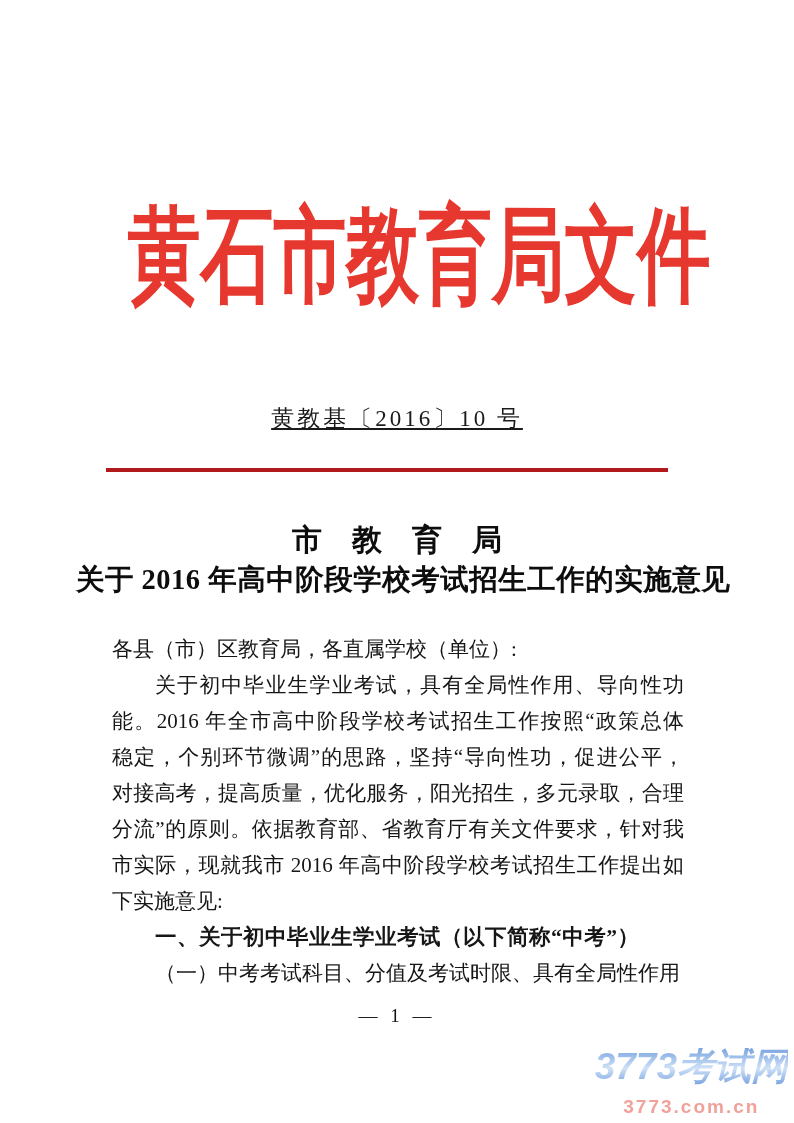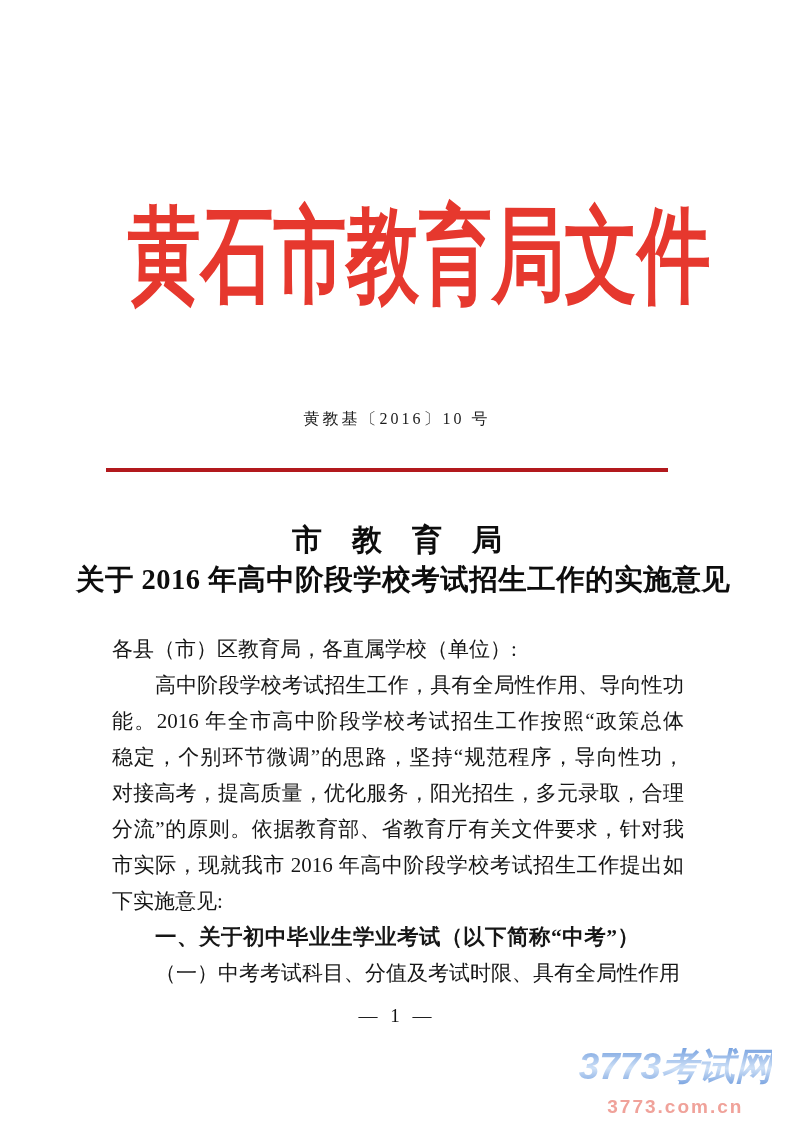--- a/index.html
+++ b/index.html
@@ -32,23 +32,24 @@
   .banner .squeeze{
     display:inline-block;
     transform:scaleX(0.70);
     transform-origin:center;
     letter-spacing:0px;
   }
   
   .doc-number{
     position:absolute;top:404px;left:0;width:100%;
     text-align:center;
-    font-size:16px;line-height:30px;
+    font-size:23px;line-height:30px;
     letter-spacing:3px;
     color:#1b1b1b;
+    text-decoration:underline;
   }
   
   .red-rule{
     position:absolute;top:468px;left:106px;
     width:562px;height:4px;
     background:var(--rule-red);
   }
   
   .title-block{
     position:absolute;top:520px;left:0;width:100%;
@@ -94,21 +95,21 @@
   
   .page-number{
     position:absolute;top:1004px;left:0;width:100%;
     text-align:center;
     font-size:19px;line-height:24px;
     letter-spacing:4px;
     color:#111;
   }
   
   .watermark{
-    position:absolute;top:1048px;right:22px;
+    position:absolute;top:1048px;right:6px;
     text-align:center;
     font-family:"Liberation Sans","DejaVu Sans",sans-serif;
     line-height:1;
   }
   .wm-name{
     font-size:37px;
     font-weight:bold;
     font-style:italic;
     letter-spacing:0px;
     background:linear-gradient(180deg,var(--wm-blue-start) 0%,var(--wm-blue-end) 55%,var(--wm-blue-start) 100%);
@@ -138,23 +139,23 @@
 
   <div class="red-rule"></div>
 
   <div class="title-block">
     <div class="title-line1">市　教　育　局</div>
     <div class="title-line2">关于 2016 年高中阶段学校考试招生工作的实施意见</div>
   </div>
 
   <div class="body-text" id="body-container">
       <div class="line">各县（市）区教育局，各直属学校（单位）:</div>
-      <div class="line indent fill">高中阶段学校考试招生工作，具有全局性作用、导向性功</div>
+      <div class="line indent fill">关于初中毕业生学业考试，具有全局性作用、导向性功</div>
       <div class="line fill">能。2016 年全市高中阶段学校考试招生工作按照“政策总体</div>
-      <div class="line fill">稳定，个别环节微调”的思路，坚持“规范程序，导向性功，</div>
+      <div class="line fill">稳定，个别环节微调”的思路，坚持“导向性功，促进公平，</div>
       <div class="line fill">对接高考，提高质量，优化服务，阳光招生，多元录取，合理</div>
       <div class="line fill">分流”的原则。依据教育部、省教育厅有关文件要求，针对我</div>
       <div class="line fill">市实际，现就我市 2016 年高中阶段学校考试招生工作提出如</div>
       <div class="line">下实施意见:</div>
       <div class="line indent bold">一、关于初中毕业生学业考试（以下简称“中考”）</div>
       <div class="line indent">（一）中考考试科目、分值及考试时限、具有全局性作用</div>
     </div>
 
   <div class="page-number">— 1 —</div>
 

